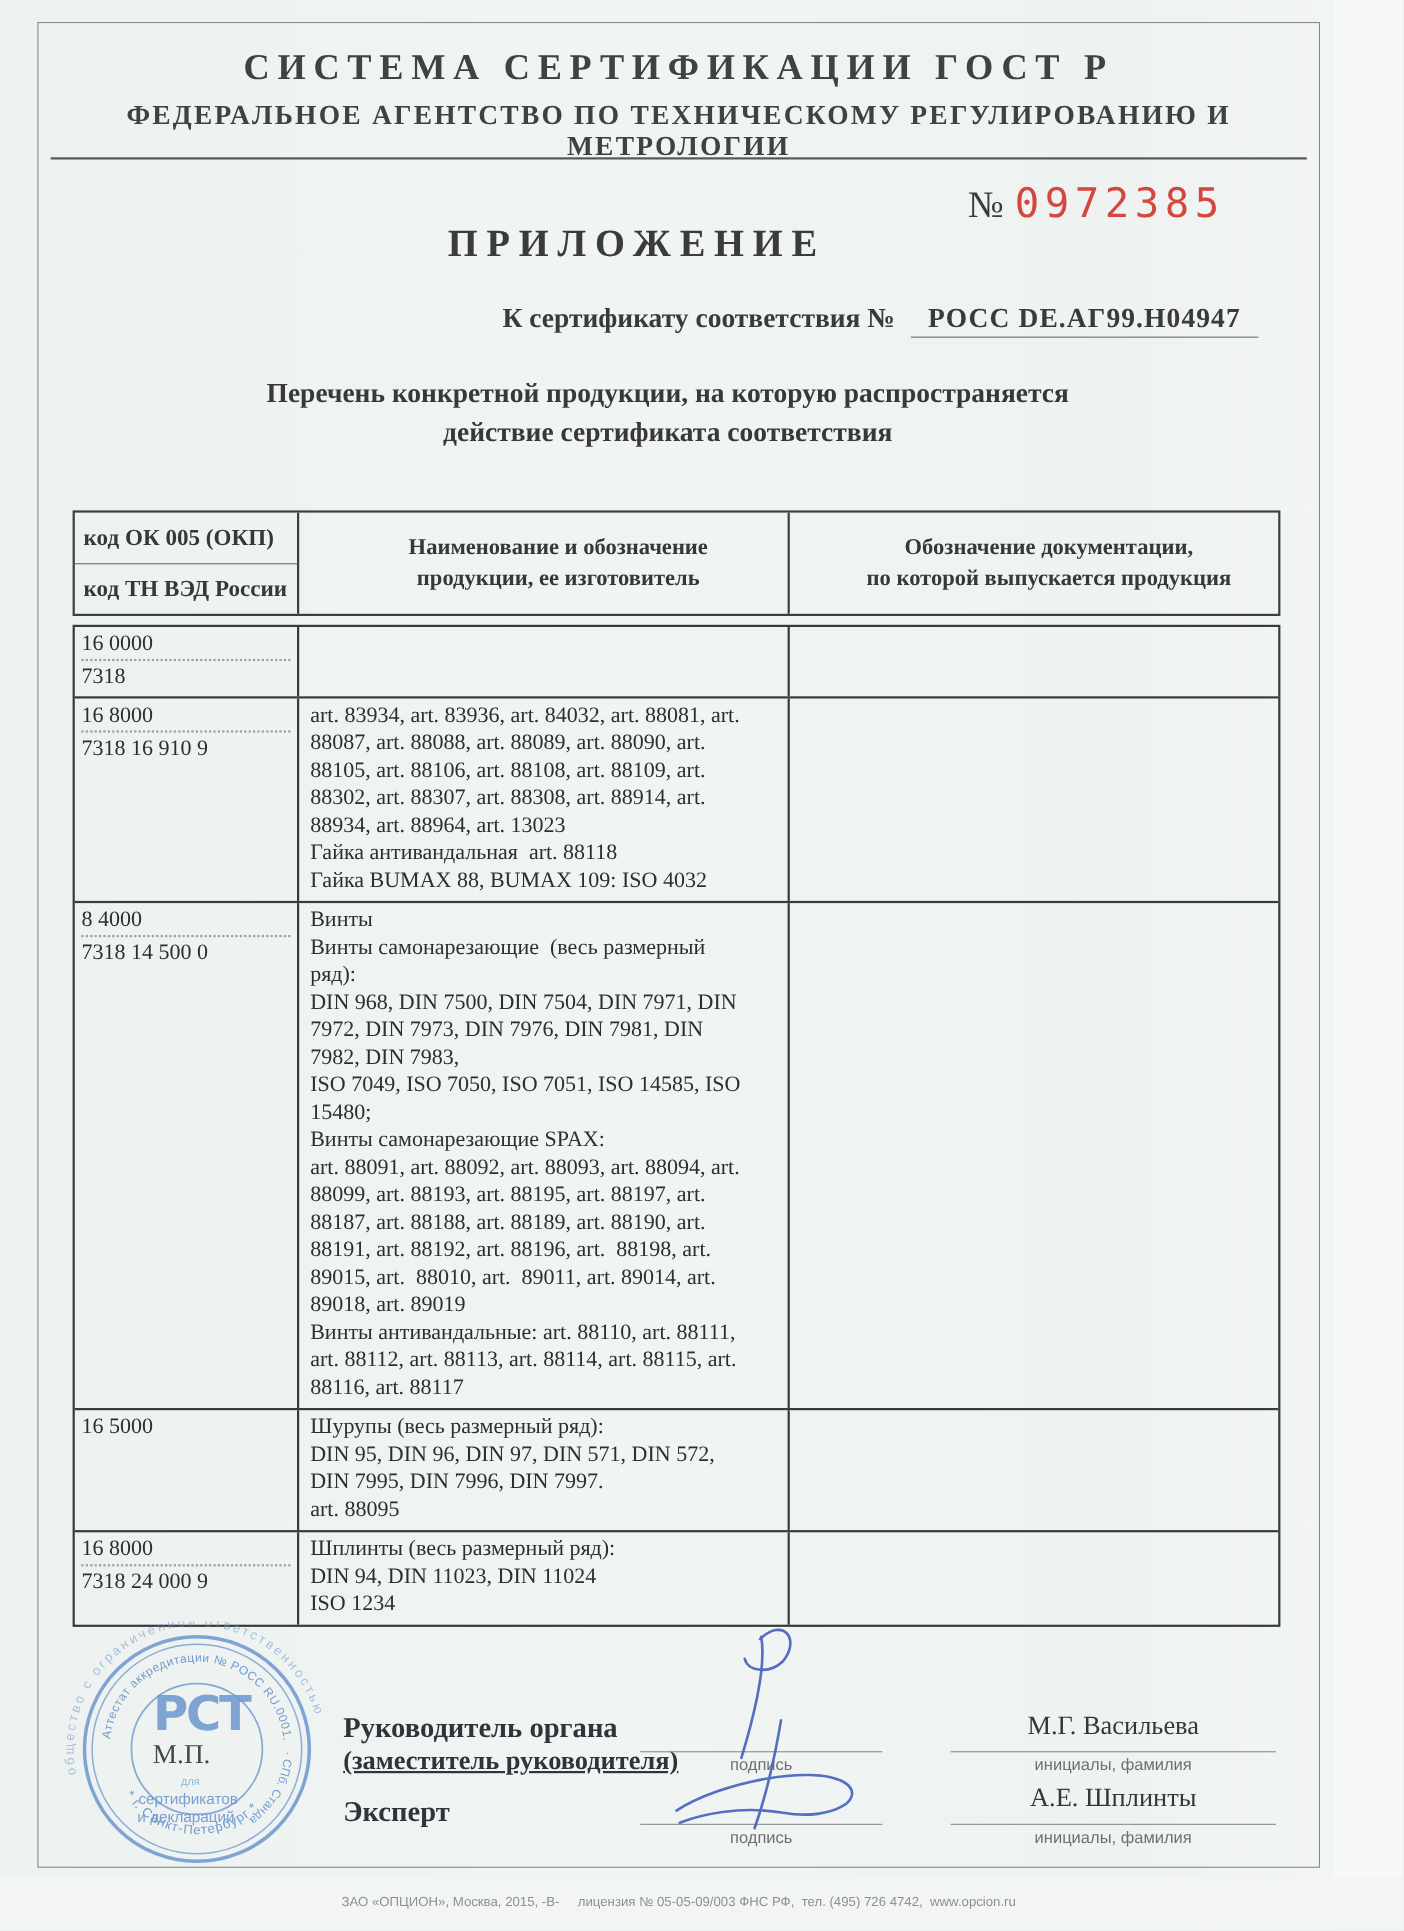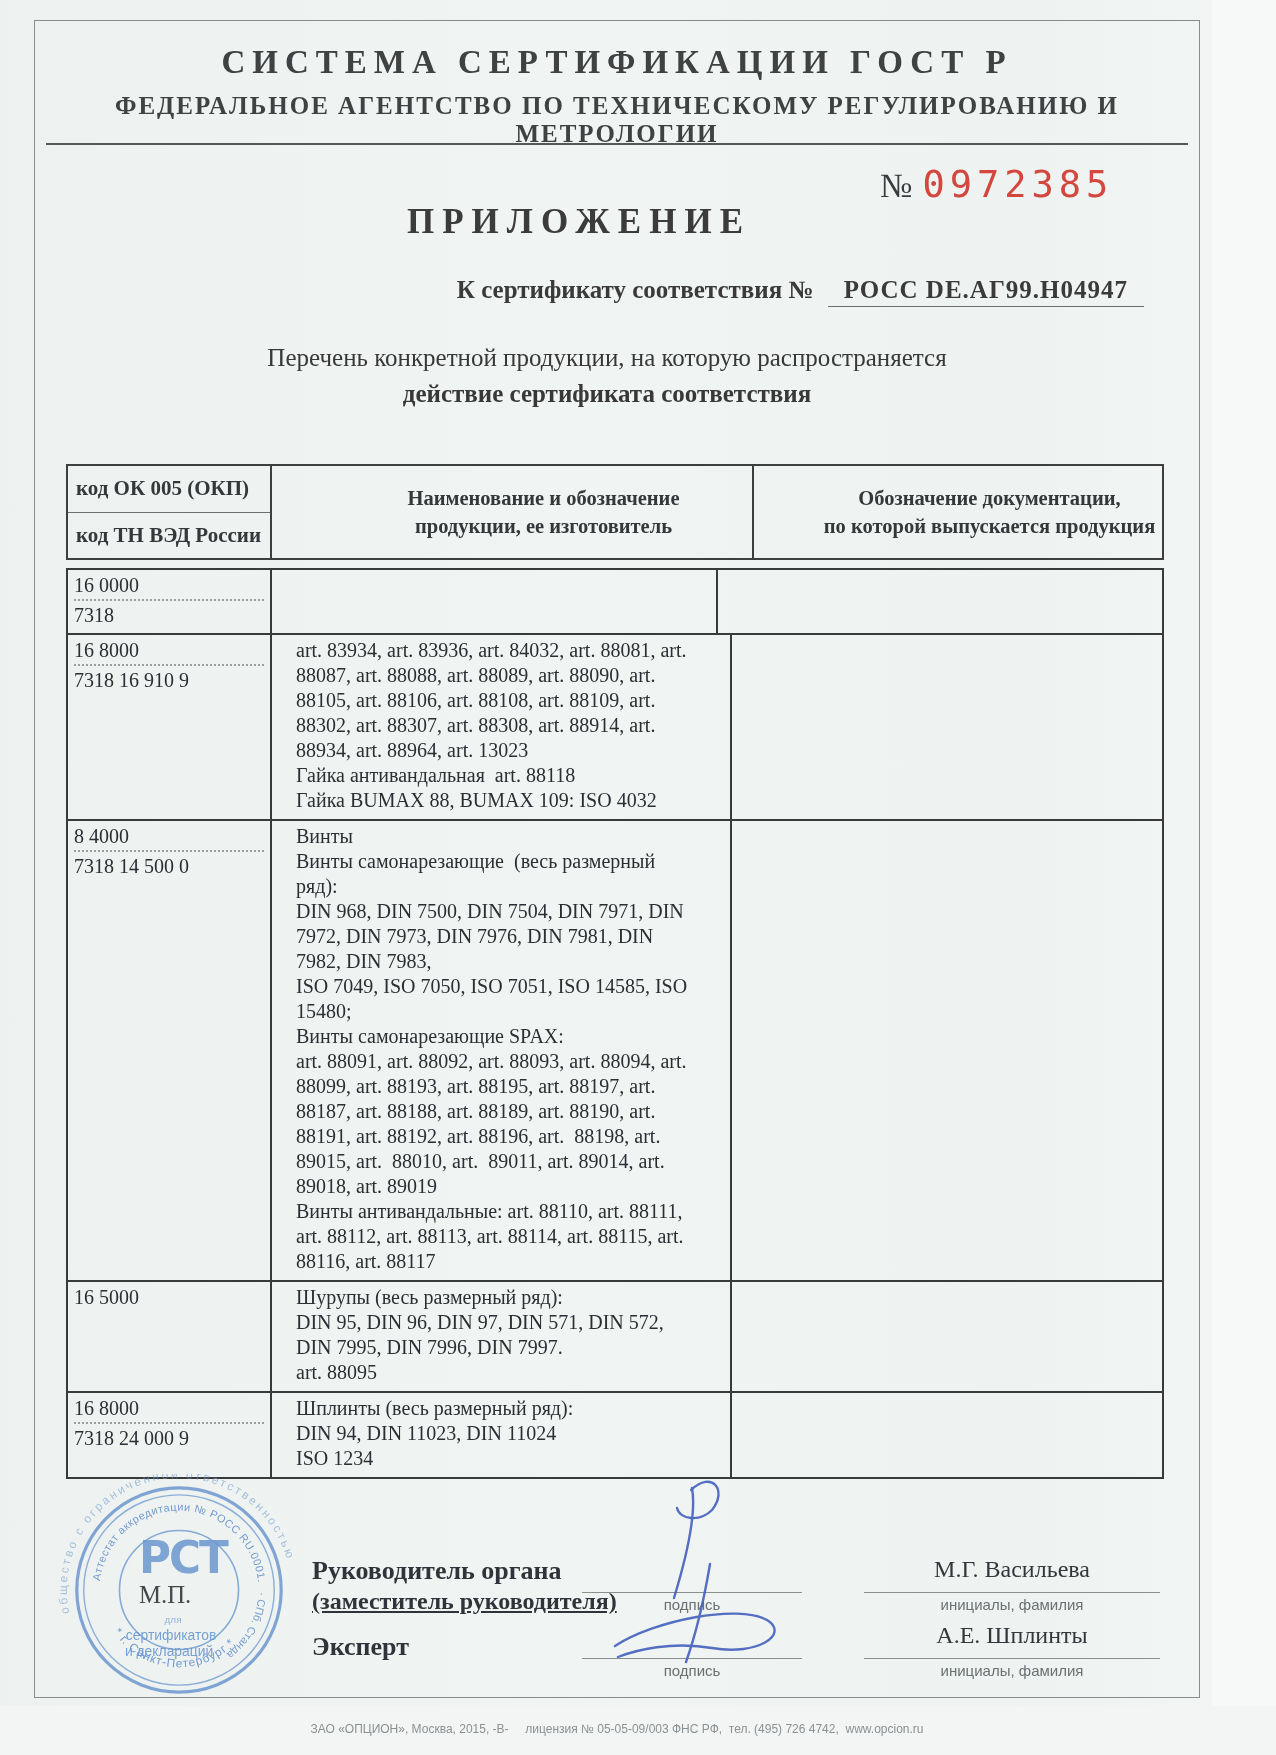--- a/index.html
+++ b/index.html
@@ -23,38 +23,38 @@
 
   .blank-number { position:absolute; left:880px; top:163px; display:flex; align-items:baseline; gap:10px; }
   .blank-number .nsign { font-size:34px; color:#3a3d3f; }
   .blank-number .nval { font-family:"DejaVu Sans Mono", monospace; font-size:37px; letter-spacing:5px; color:#d4473e; }
 
   .doc-title { position:absolute; left:44px; top:202px; width:1070px; text-align:center;
                font-size:35px; font-weight:bold; letter-spacing:8px; color:#3b3b3b; }
   .cert-line { position:absolute; left:44px; top:276px; width:1100px; display:flex; justify-content:flex-end; align-items:baseline;
                font-size:25px; font-weight:bold; color:#3a3a3a; }
   .cert-line .cert-num { margin-left:14px; padding:0 16px 2px 16px; border-bottom:1px solid #6a6e6c; letter-spacing:1px; }
-  .desc1 { position:absolute; left:44px; top:344px; width:1126px; text-align:center; font-size:25px; font-weight:normal; color:#383838; }
+  .desc1 { position:absolute; left:44px; top:344px; width:1126px; text-align:center; font-size:25px; font-weight:bold; color:#383838; }
   .desc2 { position:absolute; left:44px; top:380px; width:1126px; text-align:center; font-size:25px; font-weight:bold; color:#383838; }
 
   
   .thead { position:absolute; left:66px; top:464px; width:1098px; height:96px;
-           border:2px solid #3c3f3e; display:grid; grid-template-columns:204px 446px 1fr; background:transparent;gap:36px; }
+           border:2px solid #3c3f3e; display:grid; grid-template-columns:204px 446px 1fr; background:transparent; }
   .thead .c1 { border-right:2px solid #3c3f3e; display:flex; flex-direction:column; }
   .thead .c1 .c1cell { flex:1; display:flex; align-items:center; padding-left:8px;
                        font-size:21px; font-weight:bold; color:#35383a; }
   .thead .c1 .c1cell.top { border-bottom:1px solid #6b6f6d; }
   .thead .c2 { border-right:2px solid #3c3f3e; }
   .thead .c2, .thead .c3 { display:flex; flex-direction:column; justify-content:center; align-items:center;
                            font-size:20.5px; font-weight:bold; color:#35383a; line-height:28px; text-align:center;padding-left:27px; }
 
   
   .tbody { position:absolute; left:66px; top:568px; width:1098px; border:2px solid #383b3a; }
   .trow { display:grid; grid-template-columns:204px 446px 1fr; }
-  .trow + .trow { border-top:2px solid #383b3a;gap:14px; }
+  .trow + .trow { border-top:2px solid #383b3a; }
   .cell-code { border-right:2px solid #383b3a; padding:3px 6px 5px 6px; font-size:20px; line-height:25px; color:#2c2e33; }
   .code-dots { border-bottom:2px dotted #9aa09e; margin:1px 0 2px 0; }
   .cell-prod { border-right:2px solid #383b3a; padding:3px 4px 6px 10px; font-size:20px; line-height:25px;
                color:#2c2e33; white-space:pre; overflow:hidden; }
   .cell-docs { padding:3px 8px; font-size:20px; color:#2c2e33; }
 
   
   .sig-label1 { position:absolute; left:312px; top:1556px; font-size:26px; font-weight:bold; color:#30343a; }
   .sig-label2 { position:absolute; left:312px; top:1588px; font-size:24px; font-weight:bold; color:#30343a; text-decoration:underline; }
   .sig-label3 { position:absolute; left:312px; top:1632px; font-size:26px; font-weight:bold; color:#30343a; }

